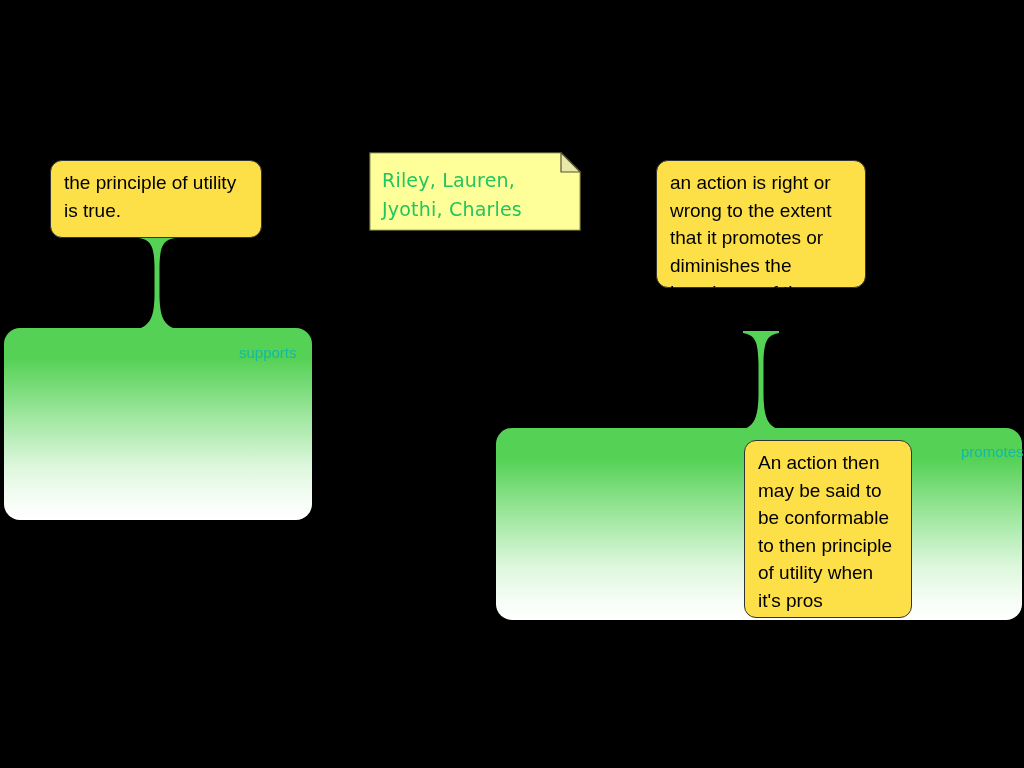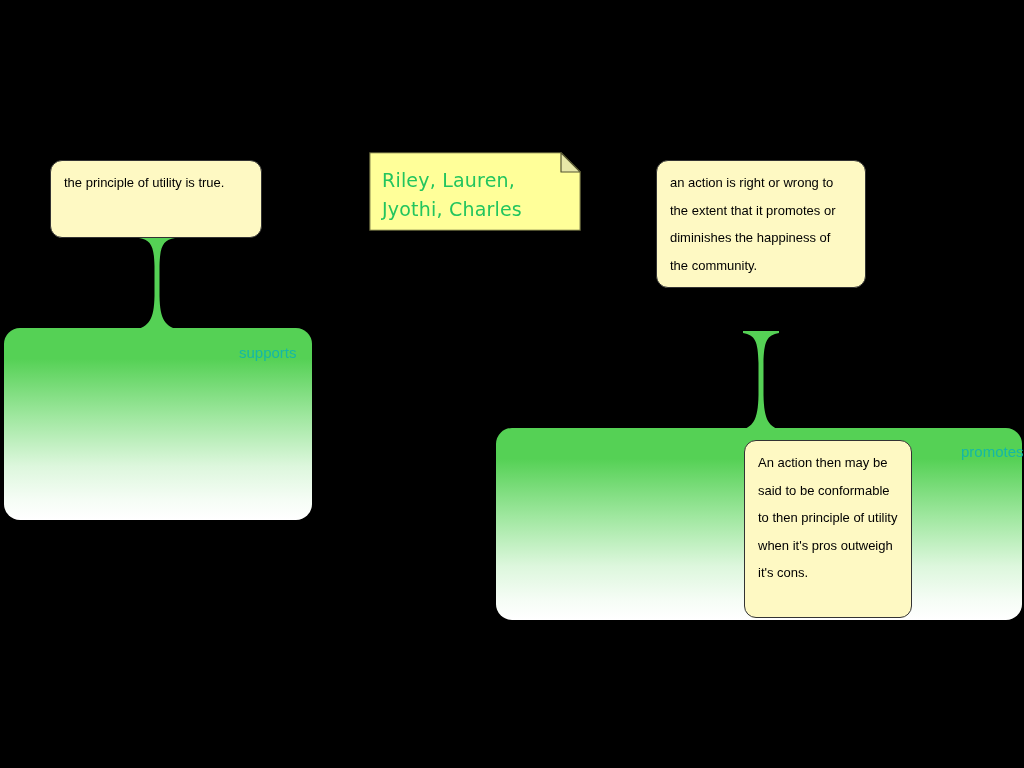--- a/index.html
+++ b/index.html
@@ -13,26 +13,26 @@
     height: 768px;
     background: #000000;
     overflow: hidden;
     font-family: "Liberation Sans", sans-serif;
   }
 
   
   .claim {
     position: absolute;
     box-sizing: border-box;
-    background: #fef9c3;
+    background: #fde047;
     border: 1.5px solid #333333;
     border-radius: 12px;
     color: #000000;
     font-family: "Liberation Sans", sans-serif;
-    font-size: 13px;
+    font-size: 19px;
     line-height: 27.5px;
     padding: 8px 13px 6px 13px;
     z-index: 5;
   }
 
   
   .support-panel {
     position: absolute;
     box-sizing: border-box;
     border-radius: 16px;

